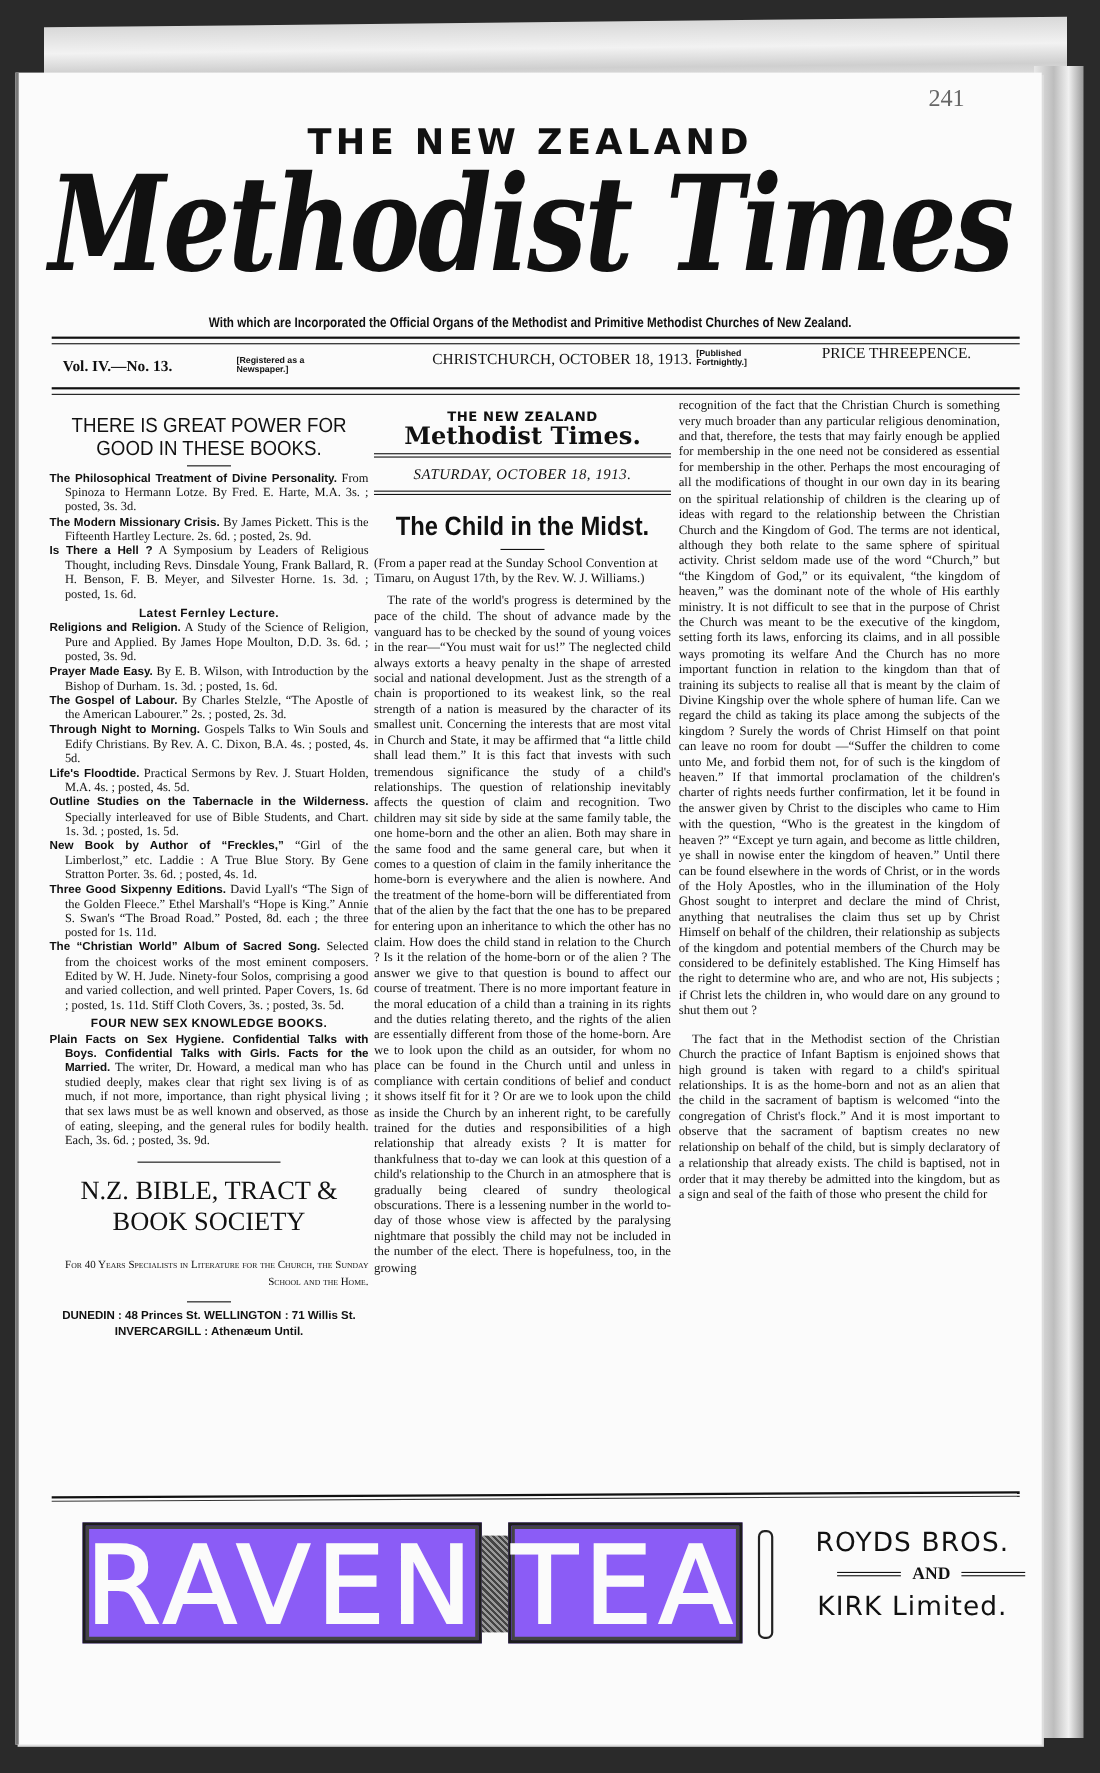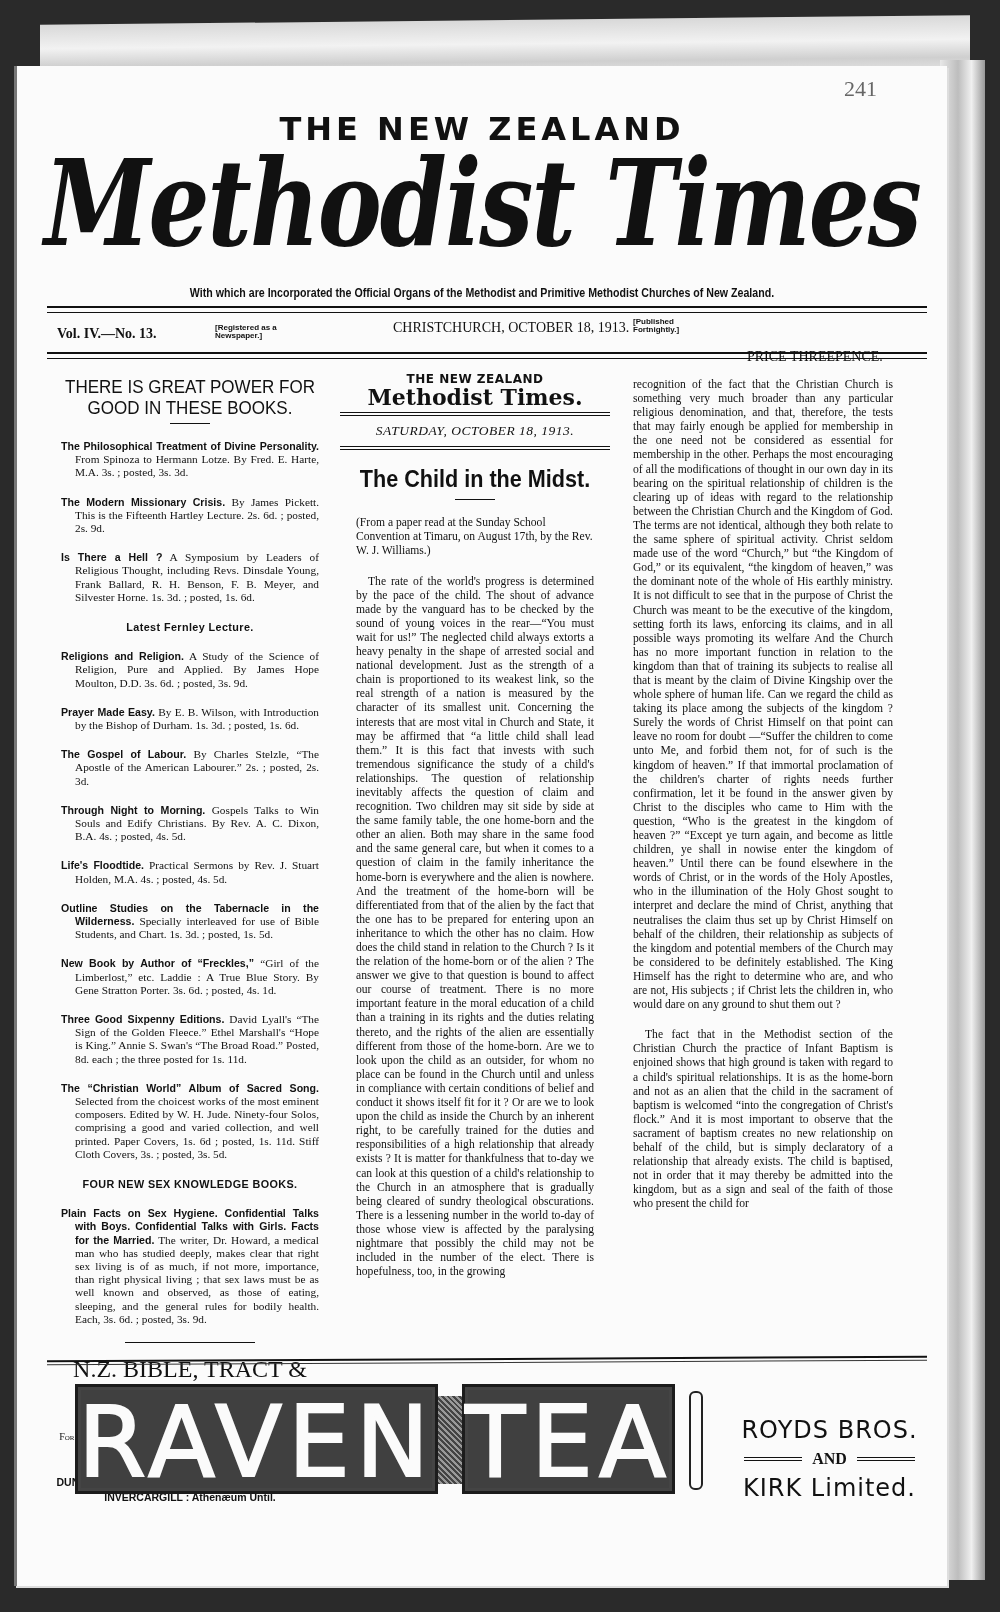--- a/index.html
+++ b/index.html
@@ -9,47 +9,47 @@
   .page{position:absolute;left:14px;top:66px;width:930px;height:1520px;background:#fbfbfb;border-left:3px solid #777;box-shadow:2px 2px 0 #ddd;}
   .pagenum{position:absolute;right:70px;top:10px;font-size:22px;color:#666;font-family:"Liberation Serif",serif;}
   .mast-top{position:absolute;left:0;width:100%;top:44px;text-align:center;font-family:"DejaVu Sans",sans-serif;font-weight:bold;font-size:32px;letter-spacing:4px;}
   .mast-main{position:absolute;left:0;width:100%;top:90px;text-align:center;font-family:"DejaVu Serif",serif;font-weight:bold;font-style:italic;font-size:96px;letter-spacing:-2px;line-height:1;transform:scaleY(1.25);}
   .mast-sub{position:absolute;left:0;width:100%;top:220px;text-align:center;font-family:"Liberation Sans",sans-serif;font-weight:bold;font-size:12.5px;transform:scaleX(0.85);}
   .rule2{position:absolute;left:30px;width:880px;height:4px;border-top:2px solid #111;border-bottom:1px solid #111;}
   .dateline{position:absolute;top:248px;left:30px;width:880px;height:30px;font-size:14px;}
   .dateline span{position:absolute;}
   .tiny{font-family:"Liberation Sans",sans-serif;font-weight:bold;font-size:8px;line-height:8px;}
   .col{position:absolute;font-size:11.6px;line-height:14.1px;text-align:justify;}
-  .col p{margin:16px;}
+  .col p{margin:0;}
   .col1{left:28px;top:310px;width:290px;}
   .col2{left:323px;top:300px;width:270px;}
   .col3{left:600px;top:296px;width:292px;}
   .ad-head{text-align:center;font-family:"Liberation Sans",sans-serif;font-size:18.5px;line-height:21px;transform:scaleX(0.92);margin-bottom:4px;}
   .shortrule{width:40px;margin:5px auto;border-top:1.5px solid #111;}
   .book{margin:4px 0 0 0;padding-left:14px;text-indent:-14px;font-size:11.3px;line-height:13.2px;}
   .bt{font-family:"Liberation Sans",sans-serif;font-weight:bold;font-size:10.6px;}
   .subhead{text-align:center;font-family:"Liberation Sans",sans-serif;font-weight:bold;font-size:10.8px;margin:3px 0 0 0;letter-spacing:0.4px;}
   .society{text-align:center;font-size:24px;line-height:28px;margin-top:12px;}
   .society-sub{text-align:right;font-variant:small-caps;font-size:10px;line-height:15px;margin-top:18px;}
   .addr{text-align:center;font-family:"Liberation Sans",sans-serif;font-weight:bold;font-size:10.5px;line-height:15px;}
   .mini-top{text-align:center;font-family:"DejaVu Sans",sans-serif;font-weight:bold;font-size:12px;letter-spacing:0.5px;margin-top:6px;}
   .mini-main{text-align:center;font-family:"DejaVu Serif",serif;font-weight:bold;font-size:22px;margin-top:4px;}
   .dblrule{border-top:1.5px solid #111;border-bottom:1px solid #111;height:2px;margin:8px 0;}
   .sat{text-align:center;font-style:italic;font-size:13.5px;letter-spacing:0.5px;}
   .title{text-align:center;font-family:"Liberation Sans",sans-serif;font-weight:bold;font-size:24px;line-height:30px;margin-top:14px;transform:scaleX(0.9);}
   .intro{margin-top:6px;text-align:left;}
   .ind{text-indent:12px;}
   .bottom-rule{position:absolute;left:30px;top:1292px;width:880px;border-top:2.5px solid #111;border-bottom:1px solid #333;height:2px;transform:rotate(-0.3deg);}
   .raven{position:absolute;left:58px;top:1318px;width:600px;height:110px;display:flex;}
-  .raven-word{flex:1;background:#404040;color:#fbfbfb;font-family:"DejaVu Sans",sans-serif;font-size:98px;line-height:110px;text-align:center;letter-spacing:6px;-webkit-text-stroke:2px #fbfbfb;font-weight:normal;border:3px solid #1c1c1c;box-shadow:inset 0 0 0 3px #444;}
+  .raven-word{flex:1;background:#8b5cf6;color:#fbfbfb;font-family:"DejaVu Sans",sans-serif;font-size:98px;line-height:110px;text-align:center;letter-spacing:6px;-webkit-text-stroke:2px #fbfbfb;font-weight:normal;border:3px solid #1c1c1c;box-shadow:inset 0 0 0 3px #444;}
   .raven-gap{width:30px;background:repeating-linear-gradient(45deg,#444 0 2px,#999 2px 4px);margin:12px 0 10px;}
   .clip{position:absolute;left:672px;top:1325px;width:10px;height:95px;border:2px solid #222;border-radius:6px;}
-  .royds{position:absolute;left:700px;top:1322px;width:225px;text-align:center;font-family:"DejaVu Sans",sans-serif;margin-top:28px;}
+  .royds{position:absolute;left:700px;top:1322px;width:225px;text-align:center;font-family:"DejaVu Sans",sans-serif;}
   .royds .l1{font-size:24px;letter-spacing:1px;}
-  .royds .and{display:flex;align-items:center;justify-content:center;margin:6px 0;font-family:"Liberation Serif",serif;font-weight:bold;font-size:16px;}
+  .royds .and{display:flex;align-items:center;justify-content:flex-end;margin:6px 0;font-family:"Liberation Serif",serif;font-weight:bold;font-size:16px;}
   .royds .and i{display:inline-block;width:58px;border-top:1.5px solid #111;border-bottom:1px solid #111;height:2px;margin:0 10px;}
   .royds .l3{font-size:24px;letter-spacing:1px;}
 </style>
 </head>
 <body>
 
 <div class="stack"></div>
 <div class="stack2"></div>
 
 <div class="page">
@@ -58,21 +58,21 @@
   <div class="mast-top">THE NEW ZEALAND</div>
   <div class="mast-main">Methodist Times</div>
   <div class="mast-sub">With which are Incorporated the Official Organs of the Methodist and Primitive Methodist Churches of New Zealand.</div>
 
   <div class="rule2" style="top:240px;"></div>
   <div class="dateline">
     <span style="left:10px;top:12px;font-weight:bold;">Vol. IV.—No. 13.</span>
     <span class="tiny" style="left:168px;top:10px;width:82px;">[Registered as a Newspaper.]</span>
     <span style="left:310px;top:6px;margin-left:36px;">CHRISTCHURCH, OCTOBER 18, 1913.</span>
     <span class="tiny" style="left:586px;top:4px;width:72px;">[Published Fortnightly.]</span>
-    <span style="left:700px;top:0px;margin-top:35px;">PRICE THREEPENCE.</span>
+    <span style="left:700px;top:0px;">PRICE THREEPENCE.</span>
   </div>
   <div class="rule2" style="top:286px;"></div>
 
   <div class="col col1">
     <div class="ad-head">THERE IS GREAT POWER FOR GOOD IN THESE BOOKS.</div>
     <div class="shortrule"></div>
 
     <p class="book"><span class="bt">The Philosophical Treatment of Divine Personality.</span> <span>From Spinoza to Hermann Lotze. By Fred. E. Harte, M.A. 3s. ; posted, 3s. 3d.</span></p>
     <p class="book"><span class="bt">The Modern Missionary Crisis.</span> <span>By James Pickett. This is the Fifteenth Hartley Lecture. 2s. 6d. ; posted, 2s. 9d.</span></p>
     <p class="book"><span class="bt">Is There a Hell ?</span> <span>A Symposium by Leaders of Religious Thought, including Revs. Dinsdale Young, Frank Ballard, R. H. Benson, F. B. Meyer, and Silvester Horne. 1s. 3d. ; posted, 1s. 6d.</span></p>

